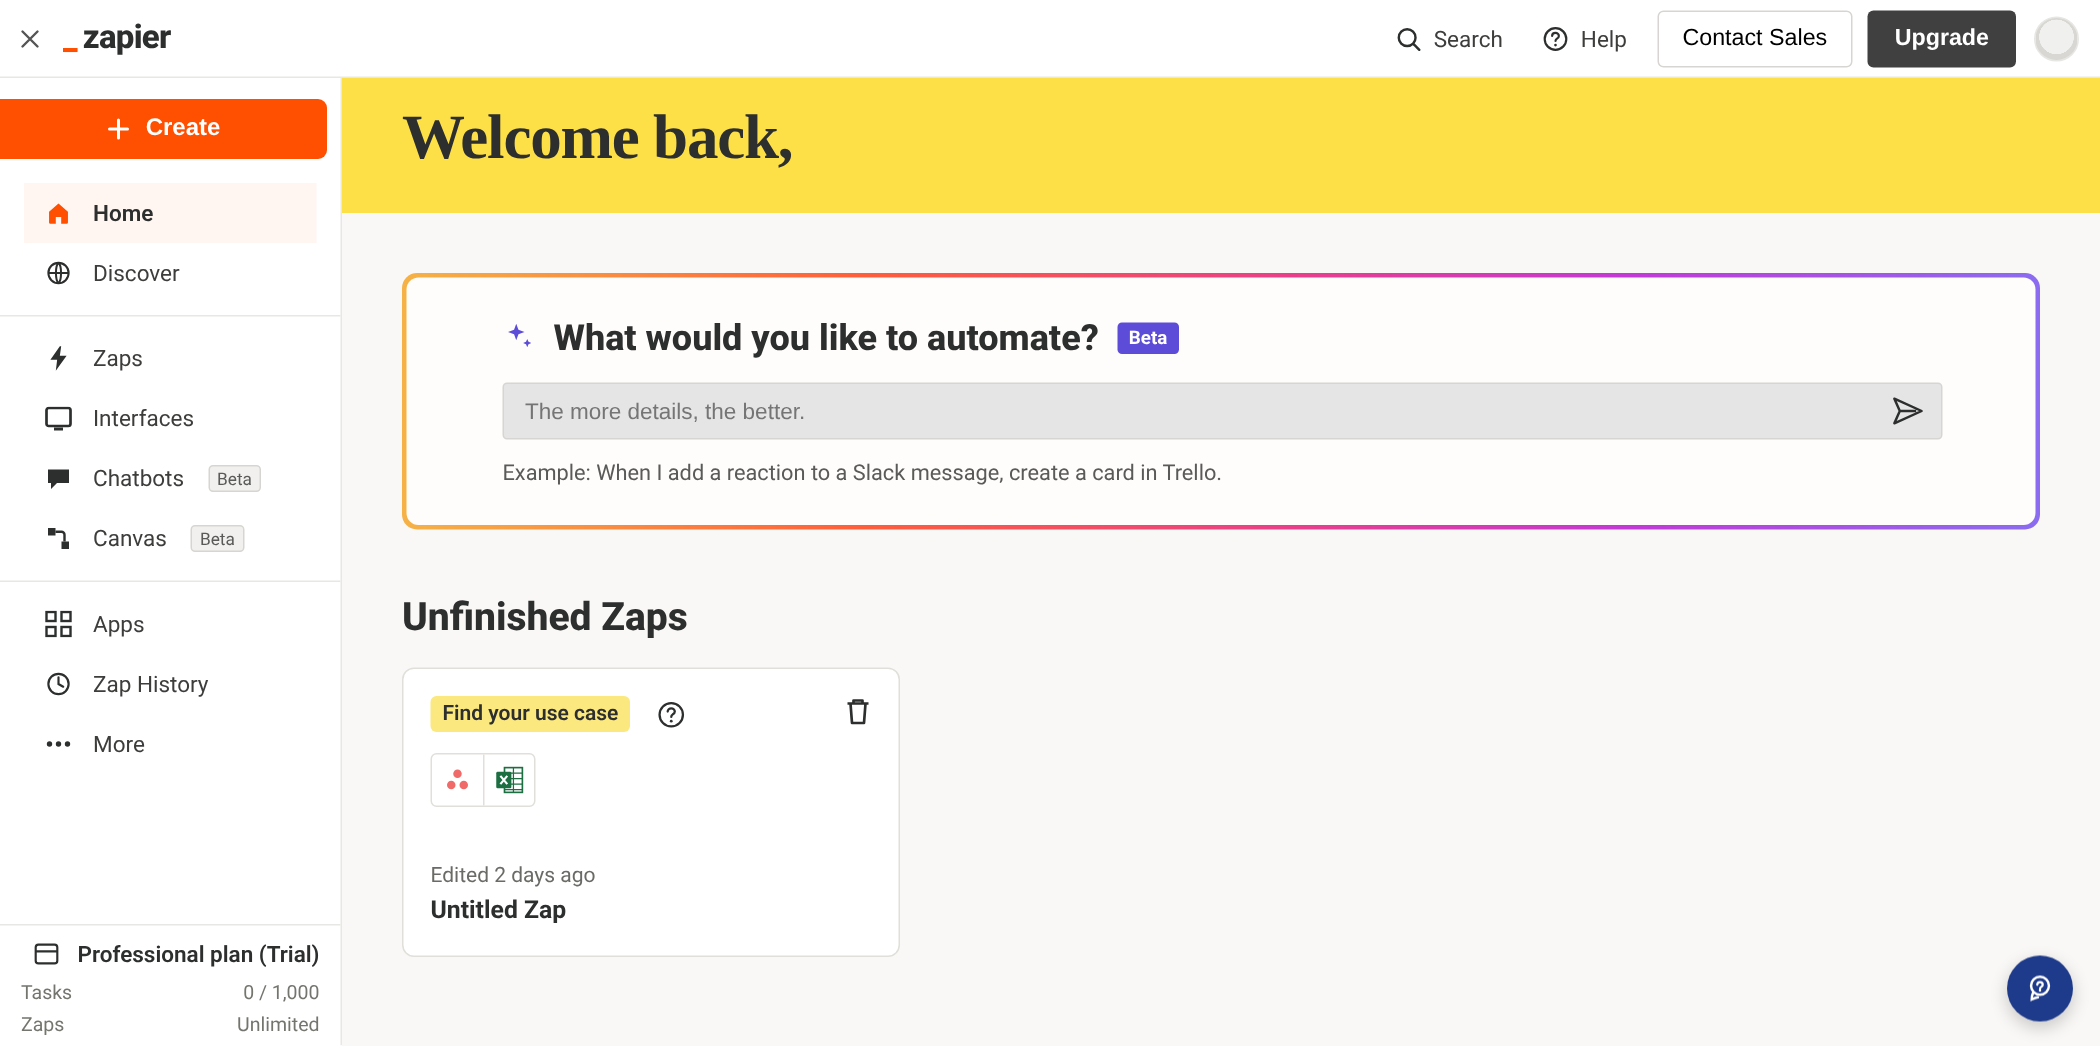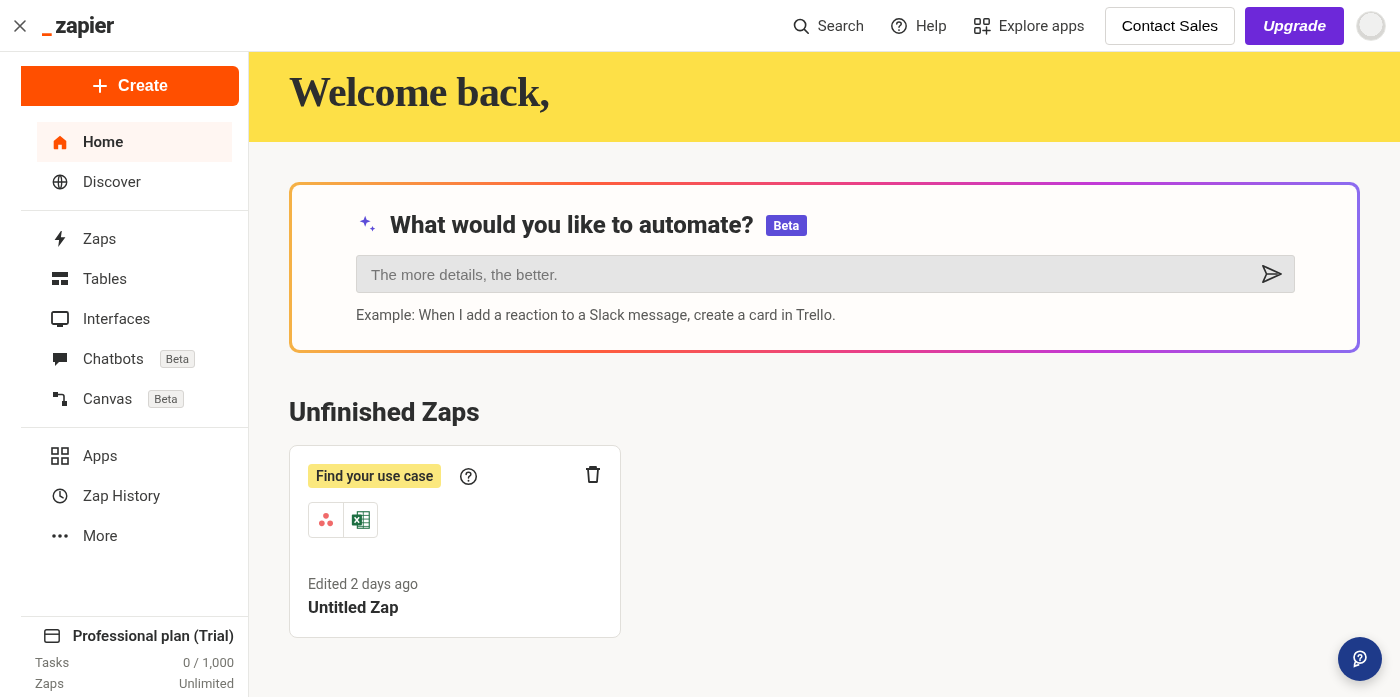--- a/index.html
+++ b/index.html
@@ -5,24 +5,24 @@
   * { box-sizing: border-box; margin: 0; padding: 0; }
   html, body { width: 1400px; height: 697px; font-family: -apple-system, BlinkMacSystemFont, "Segoe UI", Roboto, Helvetica, Arial, sans-serif; color: #2d2e2e; overflow: hidden; background: #fff; }
   
   .topbar { height: 52px; display: flex; align-items: center; border-bottom: 1px solid #e7e7e4; padding: 0 14px 0 4px; }
   .topbar .close-x { width: 32px; height: 32px; display:flex; align-items:center; justify-content:center; color:#555; cursor:pointer; }
   .logo { display:flex; align-items:center; margin-left:6px; font-weight:800; font-size:22px; letter-spacing:-0.5px; }
   .logo .underscore { color:#ff4f00; font-weight:900; margin-right:4px; }
   .topbar-spacer { flex:1; }
   .topbar-item { display:flex; align-items:center; gap:8px; padding:6px 10px; font-size:15px; color:#3d3d3c; cursor:pointer; margin-left:6px; }
   .btn-outline { border:1px solid #d7d5d2; border-radius:4px; padding:9px 16px; font-size:15.5px; background:#fff; cursor:pointer; margin-left:10px; }
-  .btn-primary { background:#6d28d9; color:#fff; border:none; border-radius:4px; padding:10px 18px; font-size:15.5px; font-weight:600; cursor:pointer; margin-left:10px;font-style:italic; }
+  .btn-primary { background:#404040; color:#fff; border:none; border-radius:4px; padding:10px 18px; font-size:15.5px; font-weight:600; cursor:pointer; margin-left:10px; }
   .avatar { width:30px; height:30px; border-radius:50%; background: radial-gradient(circle at 50% 45%, #f0f0ef 0 55%, #d8d7d4 56% 100%); border:1px solid #e6e6e3; margin-left:12px; cursor:pointer; }
   
-  .layout { display:flex; height:calc(697px - 52px);margin-left:21px; }
+  .layout { display:flex; height:calc(697px - 52px); }
   .sidebar { width:228px; flex:0 0 228px; display:flex; flex-direction:column; border-right:1px solid #e7e7e4; }
   .create-btn { margin:14px 8px 14px 0; margin-left:0; border:none; border-radius:0 6px 6px 0; width:218px; height:40px; background:#ff4f00; color:#fff; font-size:16px; font-weight:700; display:flex; align-items:center; justify-content:center; gap:10px; cursor:pointer; }
   .nav-group { padding:2px 16px; }
   .nav-sep { border-top:1px solid #e7e7e4; margin:6px 0; }
   .nav-item { display:flex; align-items:center; gap:14px; height:40px; padding:0 14px; font-size:15px; color:#3d3d3c; cursor:pointer; }
   .nav-item.active { background:#fff6f2; }
   .nav-item.active .nav-icon, .nav-item.active span { color:#2d2e2e; font-weight:600; }
   .nav-icon { width:18px; display:flex; align-items:center; justify-content:center; color:#555; }
   .beta-pill { font-size:11.5px; background:#f1f0ee; border:1px solid #d7d5d2; border-radius:3px; padding:1px 5px; color:#5a5a58; margin-left:2px; }
   .sidebar-bottom { margin-top:auto; border-top:1px solid #e7e7e4; padding:10px 14px 6px; }
@@ -80,29 +80,20 @@
     <span>Search</span>
   </div>
   <div class="topbar-item">
     <svg width="18" height="18" viewBox="0 0 20 20">
         <circle cx="10" cy="10" r="8" fill="none" stroke="#2d2e2e" stroke-width="1.6"></circle>
         <path d="M7.5 7.8c0-1.3 1.1-2.3 2.5-2.3s2.5 1 2.5 2.2c0 1-0.6 1.5-1.4 2-0.7.5-1.1.9-1.1 1.8" fill="none" stroke="#2d2e2e" stroke-width="1.6" stroke-linecap="round"></path>
         <circle cx="10" cy="14.5" r="1" fill="#2d2e2e"></circle>
       </svg>
     <span>Help</span>
   </div>
-  <div class="topbar-item">
-    <svg width="18" height="18" viewBox="0 0 20 20">
-        <rect x="2" y="2" width="6" height="6" rx="1" fill="none" stroke="#2d2e2e" stroke-width="1.6"></rect>
-        <rect x="12" y="2" width="6" height="6" rx="1" fill="none" stroke="#2d2e2e" stroke-width="1.6"></rect>
-        <rect x="2" y="12" width="6" height="6" rx="1" fill="none" stroke="#2d2e2e" stroke-width="1.6"></rect>
-        <path d="M15 11v8M11 15h8" stroke="#2d2e2e" stroke-width="1.6" stroke-linecap="round"></path>
-      </svg>
-    <span>Explore apps</span>
-  </div>
   <button class="btn-outline">Contact Sales</button>
   <button class="btn-primary">Upgrade</button>
   <div class="avatar"></div>
 </div>
 
 <div class="layout">
 
   <div class="sidebar">
     <button class="create-btn">
       <svg width="16" height="16" viewBox="0 0 16 16">
@@ -132,30 +123,20 @@
     </div>
     <div class="nav-sep"></div>
     <div class="nav-group">
       <div class="nav-item">
         <span class="nav-icon">
             <svg width="16" height="18" viewBox="0 0 16 20">
               <path d="M9 1L2 11h5l-1 8 8-11H9l1-7z" fill="#2d2e2e"></path>
             </svg>
           </span>
         <span>Zaps</span>
-      </div>
-      <div class="nav-item">
-        <span class="nav-icon">
-            <svg width="18" height="16" viewBox="0 0 18 16">
-              <rect x="1" y="1" width="16" height="5" fill="#2d2e2e"></rect>
-              <rect x="1" y="9" width="7" height="5" fill="#2d2e2e"></rect>
-              <rect x="10" y="9" width="7" height="5" fill="#2d2e2e"></rect>
-            </svg>
-          </span>
-        <span>Tables</span>
       </div>
       <div class="nav-item">
         <span class="nav-icon">
             <svg width="18" height="17" viewBox="0 0 18 17">
               <rect x="1" y="1" width="16" height="12" rx="1.5" fill="none" stroke="#2d2e2e" stroke-width="1.8"></rect>
               <rect x="6" y="14" width="6" height="2" fill="#2d2e2e"></rect>
             </svg>
           </span>
         <span>Interfaces</span>
       </div>

